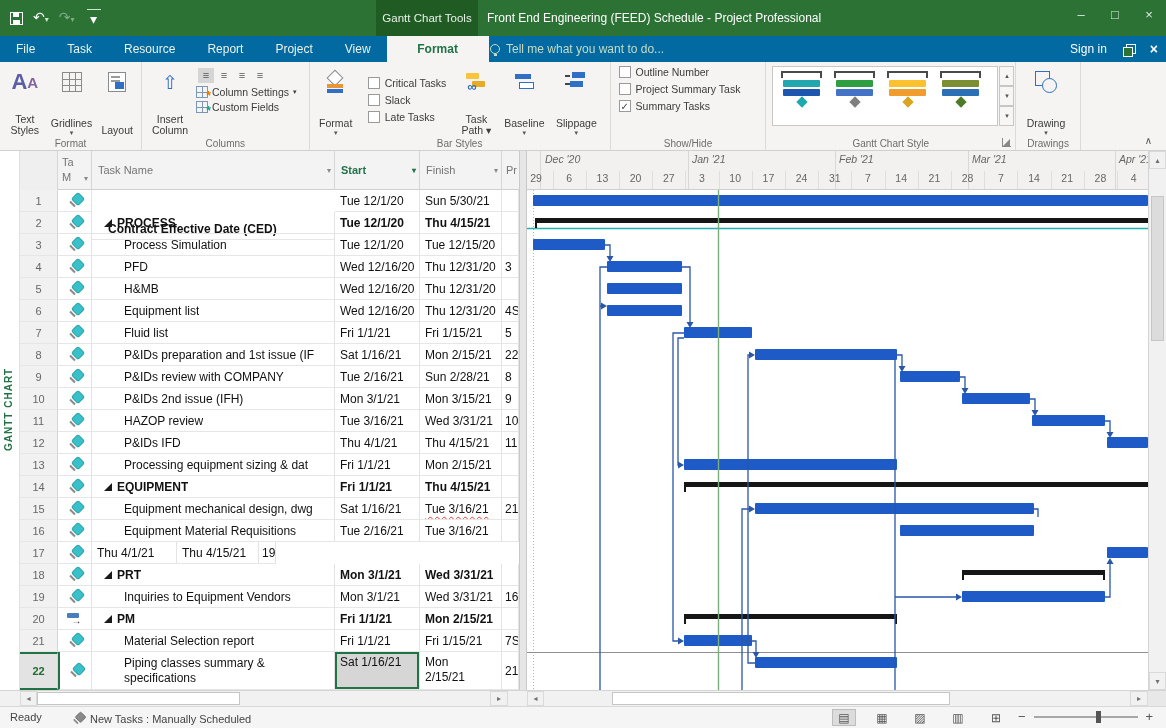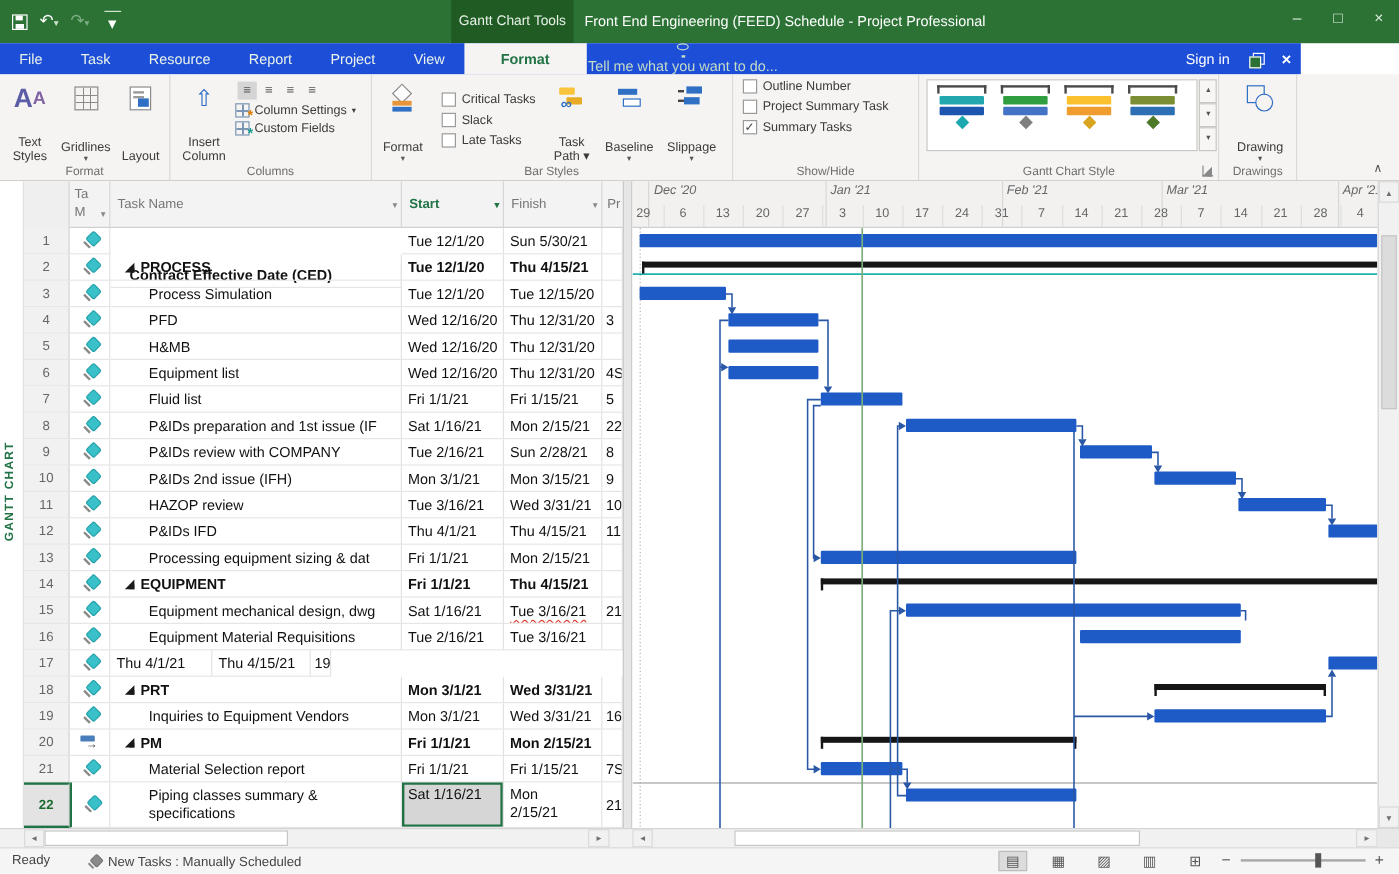--- a/index.html
+++ b/index.html
@@ -15,25 +15,25 @@
   .saveico::before { content:""; position:absolute; left:2px; top:0; width:6px; height:4px; background:#fff; }
   .saveico::after { content:""; position:absolute; left:2px; bottom:0; width:7px; height:4px; background:#fff; }
   .qdd { font-size:8px; color:#cfe3cf; }
   .qat-split { width:14px; text-align:center; font-size:9px; border-top:1px solid #cfe3cf; margin-left:2px; }
   .ctx-tab { position:absolute; left:376px; top:0; width:102px; height:36px; background:#1f5b23; color:#e8f2e8; font-size:11.5px; display:flex; align-items:center; justify-content:center; }
   .wtitle { position:absolute; left:487px; top:0; height:36px; display:flex; align-items:center; font-size:12px; color:#fff; }
   .wctl { position:absolute; right:0; top:0; height:30px; display:flex; }
   .wctl span { width:34px; text-align:center; line-height:30px; font-size:13px; color:#dcead d; color:#dceadd; }
 
   
-  #menubar { position:absolute; left:0; top:36px; width:1084px; height:26px; background:#1d4ed8; }
+  #menubar { position:absolute; left:0; top:36px; width:1166px; height:26px; background:#0369a1; }
   #tabs { position:absolute; left:0; top:0; height:26px; display:flex; }
   .tab { padding:0 16px; line-height:26px; color:#e9f3e9; font-size:12px; }
   .tab.active { background:#f5f4f2; color:#217346; font-weight:bold; width:102px; text-align:center; padding:0; margin-left:0; }
-  .tellme { position:absolute; left:490px; top:0; height:26px; display:flex; align-items:center; gap:6px; color:#c4dcc6; font-size:12px;flex-direction:column; }
+  .tellme { position:absolute; left:490px; top:0; height:26px; display:flex; align-items:center; gap:6px; color:#c4dcc6; font-size:12px; }
   .bulb { position:relative; width:10px; height:10px; border:1.5px solid #c4dcc6; border-radius:50%; display:inline-block; }
   .bulb::after { content:""; position:absolute; left:2.5px; top:9px; width:3px; height:2px; background:#c4dcc6; }
   .mright { position:absolute; right:8px; top:0; height:26px; display:flex; align-items:center; gap:16px; color:#fff; font-size:12px; }
   .winrest { position:relative; width:11px; height:11px; display:inline-block; }
   .winrest::before { content:""; position:absolute; left:3px; top:0; width:8px; height:8px; border:1px solid #fff; }
   .winrest::after { content:""; position:absolute; left:0; top:3px; width:8px; height:8px; border:1px solid #fff; background:#2b7234; }
   .mclose { font-size:14px; font-weight:bold; }
 
   
   #ribbon { position:absolute; left:0; top:62px; width:1166px; height:89px; background:#f5f4f2; border-bottom:1px solid #d2d0cd; display:flex; }
@@ -363,21 +363,21 @@
       <div class="gscroll">
         <div class="gsb">▴</div>
         <div class="gsb">▾</div>
         <div class="gsb">▾</div>
       </div>
       <div class="glabel">Gantt Chart Style</div>
       <span class="dlgl"></span>
     </div>
 
     <div class="rgroup" style="width:66px">
-      <div class="rbody" style="justify-content:flex-end">
+      <div class="rbody" style="justify-content:flex-start">
         <div class="bb" style="width:56px">
           <span class="ico">
               <span class="ico-draw"></span>
             </span>
           <span class="lbl">Drawing</span>
             <span class="dd">▾</span>
         </div>
       </div>
       <div class="glabel">Drawings</div>
     </div>

